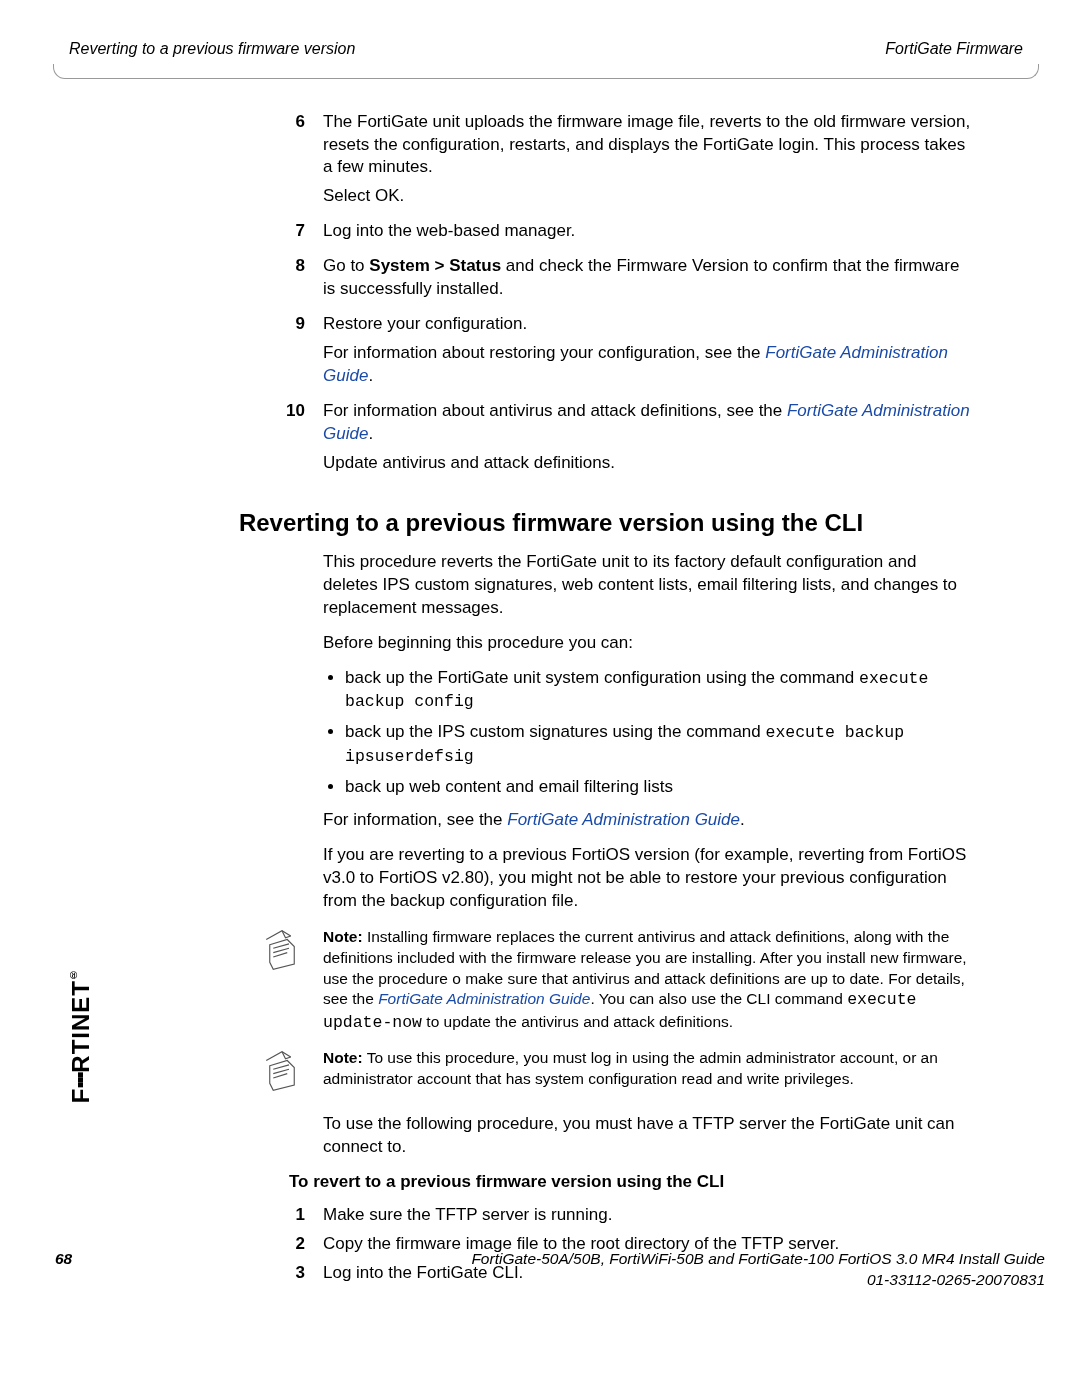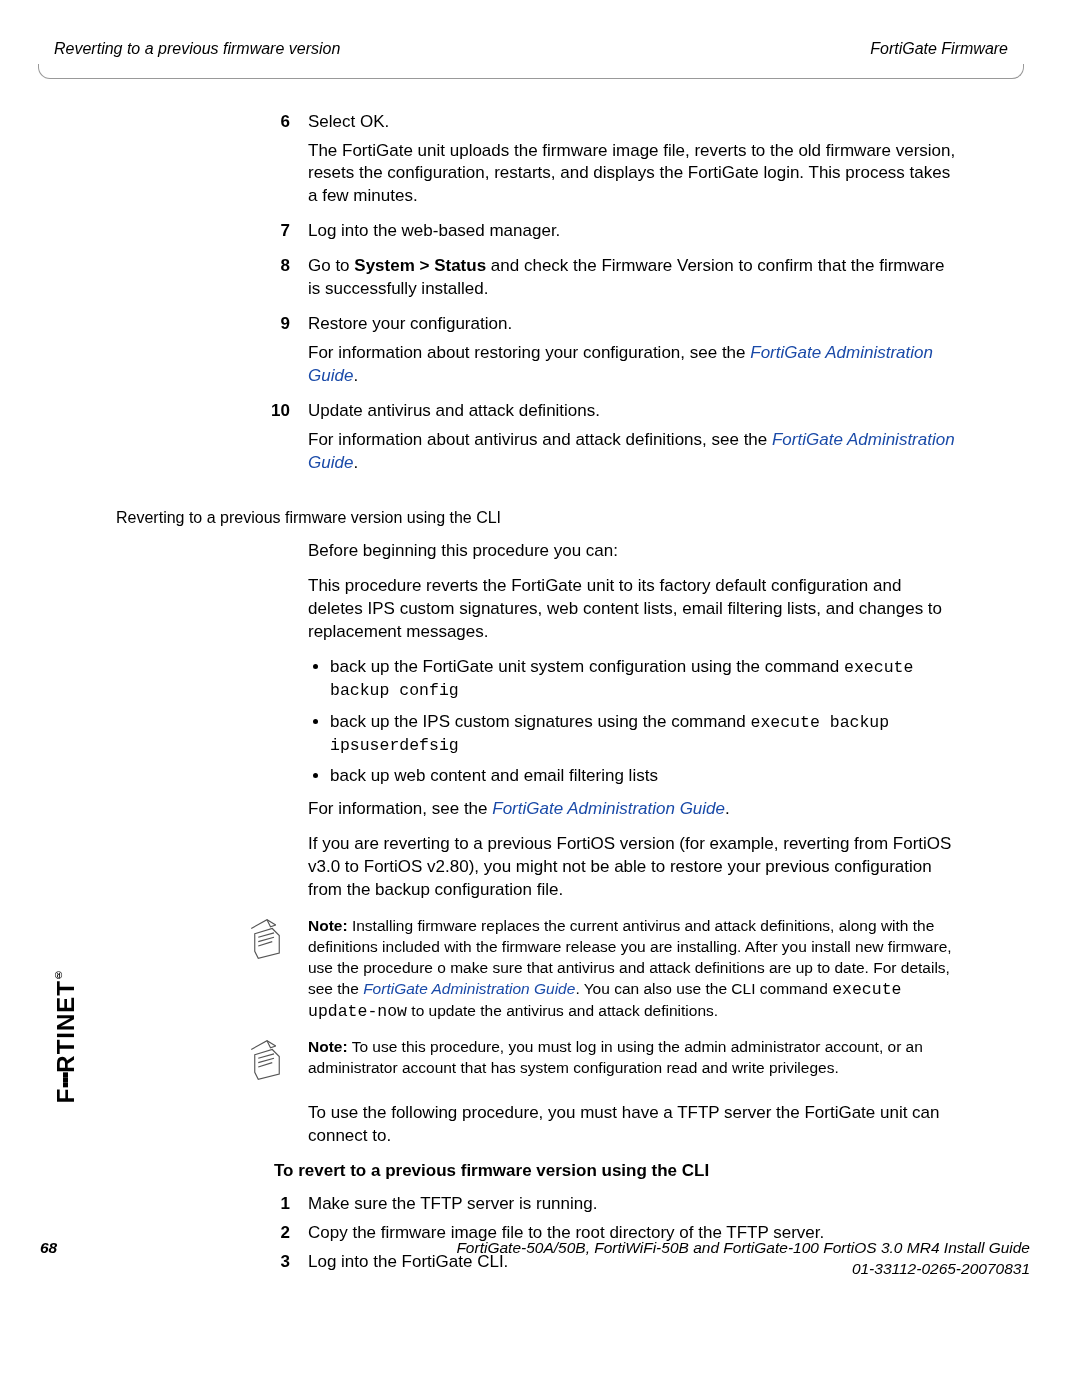--- a/index.html
+++ b/index.html
@@ -7,21 +7,21 @@
     width:1080px;height:1397px;
     background:#fff;
     font-family:Arial,Helvetica,sans-serif;
     color:#000;
     position:relative;
     font-size:17px;
     line-height:1.35;
   }
   .page{
     position:absolute;
-    left:36px;top:38px;
+    left:51px;top:38px;
     width:990px;
   }
   .hdr{
     display:flex;justify-content:space-between;
     font-style:italic;
     font-size:16px;
     padding:0 18px 4px 18px;
   }
   .hdr-rule{
     height:14px;
@@ -34,22 +34,23 @@
     margin-left:210px;
     width:710px;
   }
   .ol-row{display:flex;margin-bottom:6px}
   .ol-num{width:44px;text-align:right;font-weight:bold;padding-right:18px;flex:none}
   .ol-body{flex:1}
   .ol-body p{margin:0 0 6px 0}
   .bold{font-weight:bold}
   .link{color:#1a4aa8;font-style:italic}
   h2.sub{
-    font-size:16px;font-weight:normal;
+    font-size:24px;font-weight:bold;
     margin:26px 0 12px -130px;
+    text-align:center;
   }
   .para{margin:0 0 12px 62px}
   ul.bul{margin:2px 0 10px 62px;padding-left:22px}
   ul.bul li{margin-bottom:8px}
   .mono{font-family:"Courier New",monospace;font-size:16.5px}
   .note-row{display:flex;margin:14px 0 14px 0}
   .note-icon{width:62px;flex:none;padding-top:2px}
   .note-icon svg{width:42px;height:42px}
   .note-body{flex:1;font-size:15.5px;line-height:1.35}
   .note-body .lbl{font-weight:bold}
@@ -84,22 +85,22 @@
     <span>Reverting to a previous firmware version</span>
     <span>FortiGate Firmware</span>
   </div>
   <div class="hdr-rule"></div>
 
   <div class="content">
     <div id="steps-a">
         <div class="ol-row">
           <div class="ol-num">6</div>
           <div class="ol-body">
+            <p>The FortiGate unit uploads the firmware image file, reverts to the old firmware version, resets the configuration, restarts, and displays the FortiGate login. This process takes a few minutes.</p>
             <p>Select OK.</p>
-            <p>The FortiGate unit uploads the firmware image file, reverts to the old firmware version, resets the configuration, restarts, and displays the FortiGate login. This process takes a few minutes.</p>
           </div>
         </div>
         <div class="ol-row">
           <div class="ol-num">7</div>
           <div class="ol-body">
             <p>Log into the web-based manager.</p>
           </div>
         </div>
         <div class="ol-row">
           <div class="ol-num">8</div>
@@ -110,30 +111,30 @@
         <div class="ol-row">
           <div class="ol-num">9</div>
           <div class="ol-body">
             <p>Restore your configuration.</p>
             <p><span>For information about restoring your configuration, see the </span><a class="link">FortiGate Administration Guide</a><span>.</span></p>
           </div>
         </div>
         <div class="ol-row">
           <div class="ol-num">10</div>
           <div class="ol-body">
+            <p><span>For information about antivirus and attack definitions, see the </span><a class="link">FortiGate Administration Guide</a><span>.</span></p>
             <p>Update antivirus and attack definitions.</p>
-            <p><span>For information about antivirus and attack definitions, see the </span><a class="link">FortiGate Administration Guide</a><span>.</span></p>
           </div>
         </div>
       </div>
 
     <h2 class="sub">Reverting to a previous firmware version using the CLI</h2>
 
+    <p class="para">This procedure reverts the FortiGate unit to its factory default configuration and deletes IPS custom signatures, web content lists, email filtering lists, and changes to replacement messages.</p>
     <p class="para">Before beginning this procedure you can:</p>
-    <p class="para">This procedure reverts the FortiGate unit to its factory default configuration and deletes IPS custom signatures, web content lists, email filtering lists, and changes to replacement messages.</p>
 
     <ul class="bul" id="bul">
         <li><span>back up the FortiGate unit system configuration using the command </span><span class="mono">execute backup config</span></li>
         <li><span>back up the IPS custom signatures using the command </span><span class="mono">execute backup ipsuserdefsig</span></li>
         <li><span>back up web content and email filtering lists</span></li>
       </ul>
 
     <p class="para">
       <span>For information, see the </span><a class="link">FortiGate Administration Guide</a><span>.</span>
     </p>

